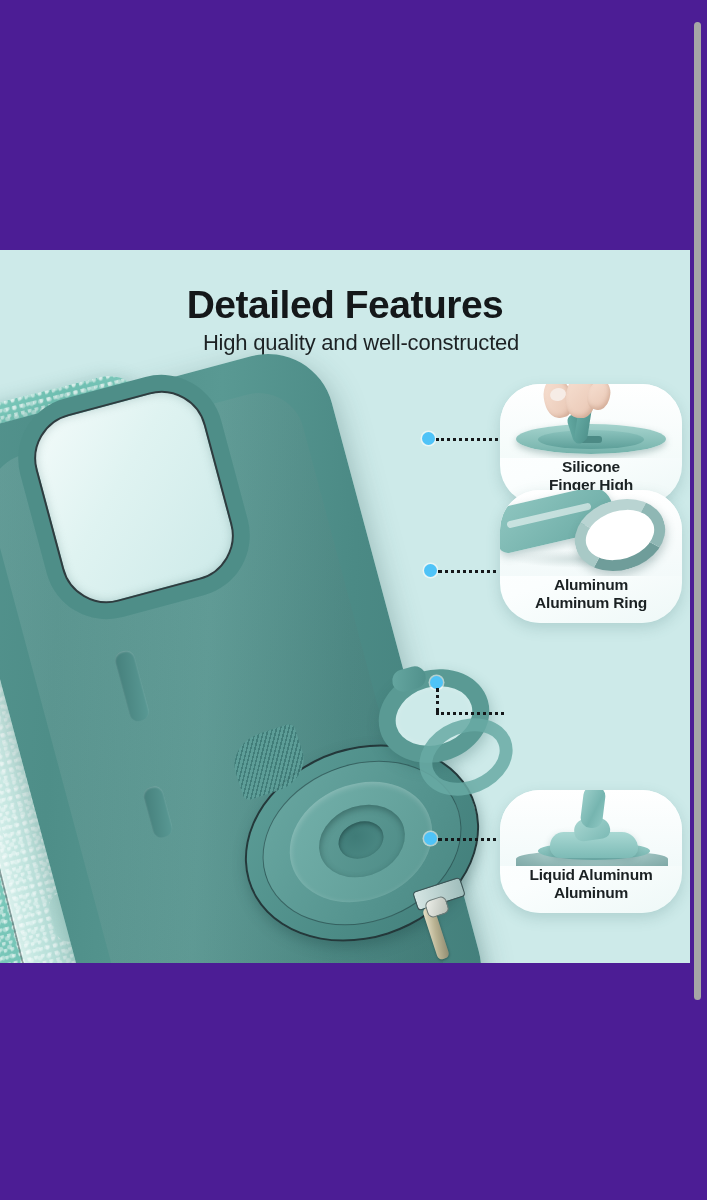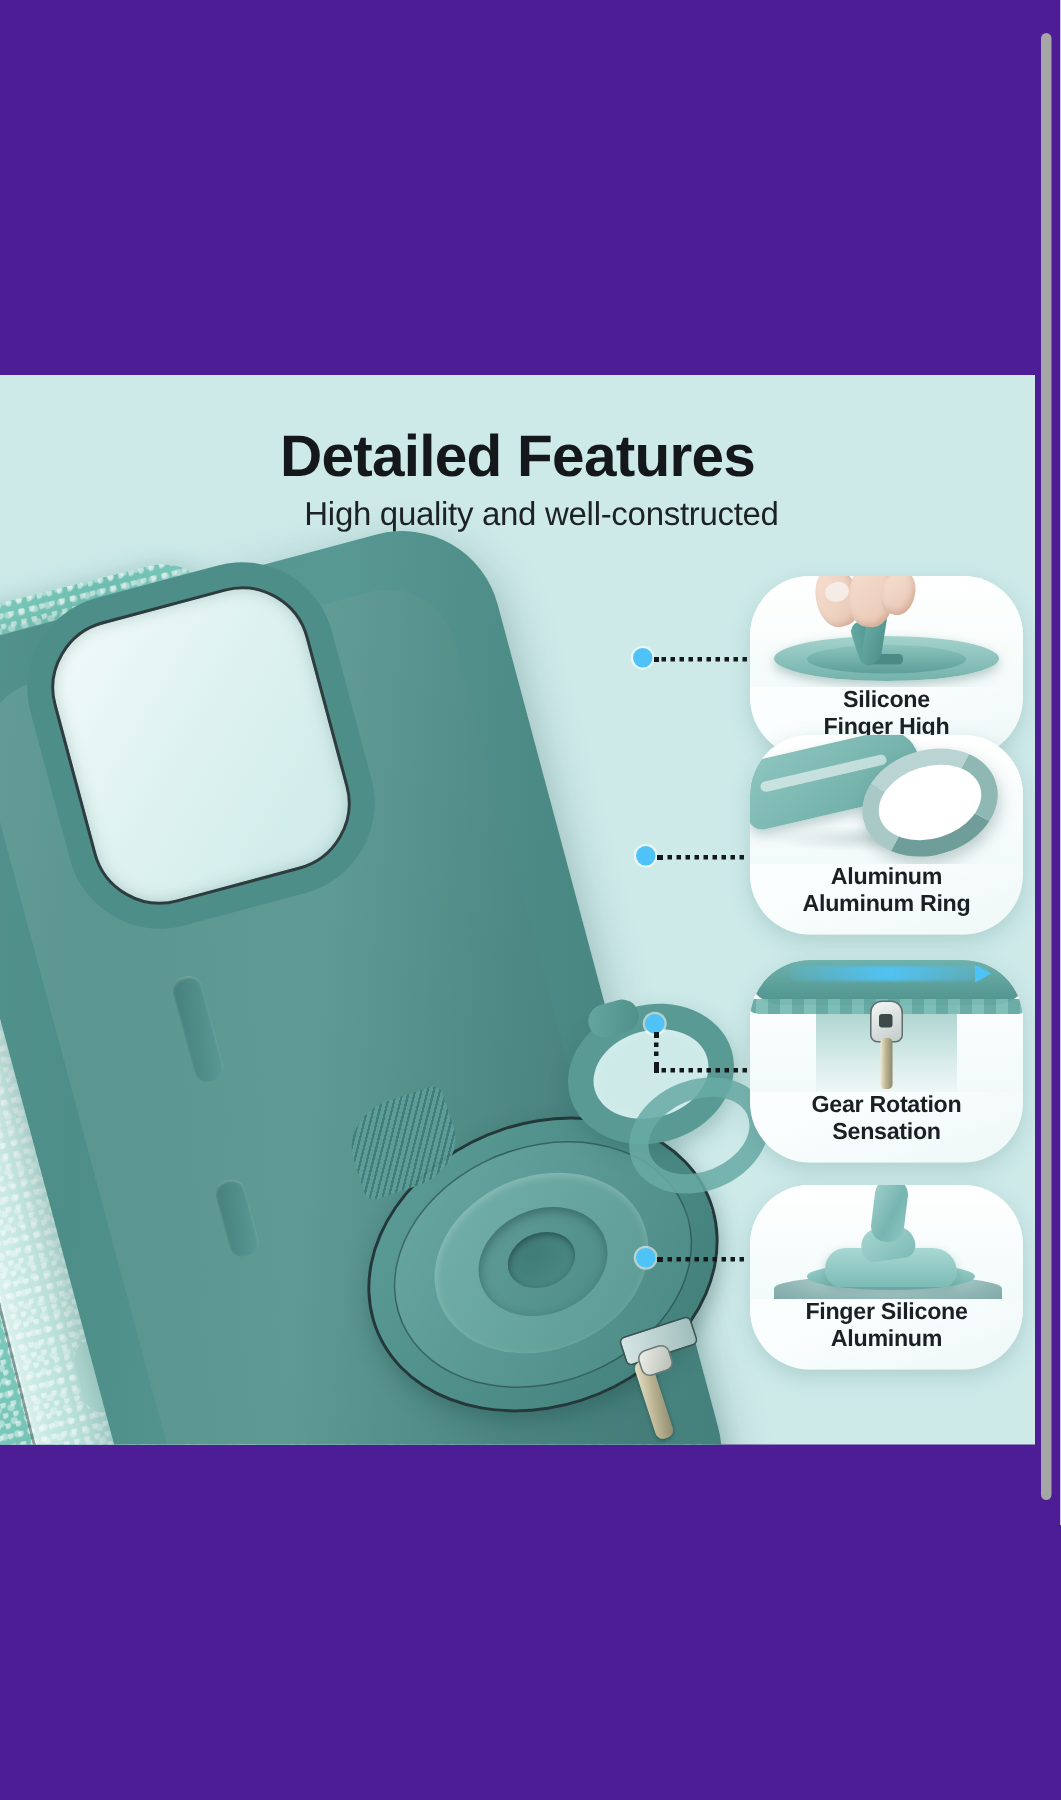--- a/index.html
+++ b/index.html
@@ -576,47 +576,31 @@
         <div id="c2-case"></div>
         <div id="c2-case-line"></div>
         <div id="c2-ring"></div>
       </div>
       <div class="card-label">
         <span>Aluminum</span><br>
         <span>Aluminum Ring</span>
       </div>
     </div>
 
-    <div class="card" style="left:500px; top:390px;">
-      <div class="card-art" id="art3">
-        <div id="c3-col"></div>
-        <div id="c3-band"></div>
-        <div id="c3-band-edge"></div>
-        <div id="c3-glow"></div>
-        <div id="c3-arrow"></div>
-        <div id="c3-head"></div>
-        <div id="c3-slot"></div>
-        <div id="c3-shaft"></div>
-      </div>
-      <div class="card-label">
-        <span>Gear Rotation</span><br>
-        <span>Sensation</span>
-      </div>
-    </div>
 
     <div class="card" style="left:500px; top:540px;">
       <div class="card-art" id="art4">
         <div id="c4-base"></div>
         <div id="c4-pool2"></div>
         <div id="c4-pool"></div>
         <div id="c4-bend"></div>
         <div id="c4-stream"></div>
       </div>
       <div class="card-label">
-        <span>Finger Silicone</span><br>
+        <span>Liquid Aluminum</span><br>
         <span>Aluminum</span>
       </div>
     </div>
 
   </div>
 
   <div id="scroll-track"></div>
   <div id="scroll-thumb"></div>
 
 </div>

